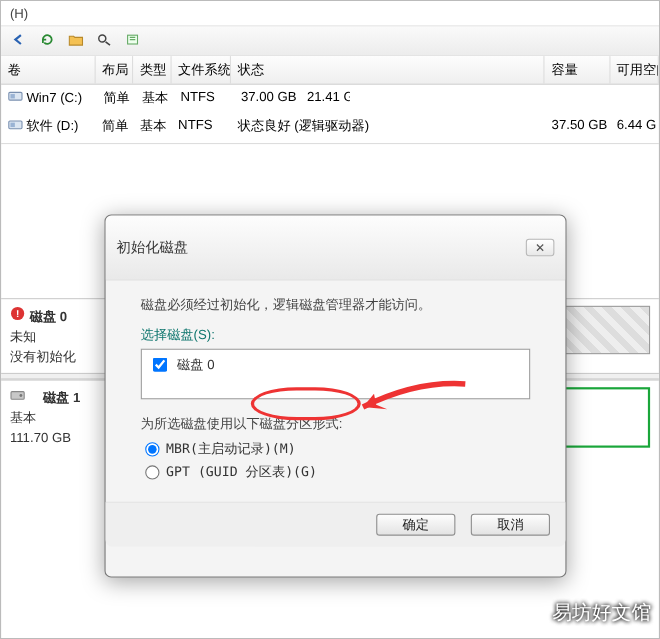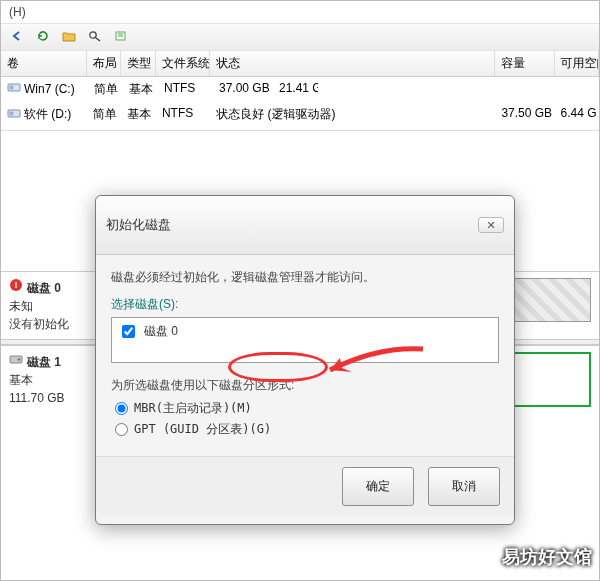--- a/index.html
+++ b/index.html
@@ -80,49 +80,49 @@
     border-bottom:1px solid #ccc;
     border-radius:6px 6px 0 0;
     font-size:13px;color:#333;
   }
   .dlg-close{
     width:26px;height:16px;border:1px solid #b8b8b8;border-radius:3px;
     background:linear-gradient(#fff,#e8e8e8);
     display:inline-flex;align-items:center;justify-content:center;
     font-size:11px;color:#555;cursor:pointer;
   }
-  .dlg-body{padding:14px 15px;font-size:12px;color:#333}
+  .dlg-body{padding:14px 32px;font-size:12px;color:#333}
   .dlg-msg{margin-bottom:10px;color:#444}
   .dlg-label{margin-bottom:4px;color:#0f766e}
   .listbox{
     border:1px solid #9f9f9f;background:#fff;height:46px;
     padding:4px 6px;margin-bottom:14px;
   }
   .listbox label{display:flex;align-items:center;gap:6px}
   .gb{font-size:12px;color:#333}
   .dlg-sublabel{margin:0 0 6px 0;color:#444}
   .radio-row{display:flex;align-items:center;gap:6px;margin:4px 0 4px 4px;font-family:"SimSun","NSimSun",monospace;color:#333}
   .radio-row input{margin:0}
   .mark{position:absolute;left:132px;top:156px;width:100px;height:30px;border:3px solid #e33;border-radius:50%/60%;pointer-events:none}
   .arrow{position:absolute;pointer-events:none}
   .note{margin-top:10px;color:#555;line-height:1.5}
   .dlg-foot{
     display:flex;justify-content:flex-end;gap:14px;
     padding:10px 14px;border-top:1px solid #ddd;
     background:#efefef;border-radius:0 0 6px 6px;
   }
   .btn{
-    width:72px;height:39px;
+    width:72px;height:20px;
     border:1px solid #8e8e8e;border-radius:3px;
     background:linear-gradient(#fdfdfd,#e3e3e3);
     font-size:12px;color:#222;cursor:pointer;
   }
   .water{
     position:absolute;right:8px;bottom:12px;
-    color:#fff;font-size:18px;font-weight:bold;
+    color:#fff;font-size:18px;font-weight:normal;
     text-shadow:0 0 4px #000,0 0 4px #000;
     text-align:center;
   }
 </style>
 </head>
 <body>
 
 <div class="win">
   <div class="titlebar">(H)</div>
 
@@ -238,21 +238,21 @@
     </div>
     <div class="disk-right">
       <div class="disk-bar"></div>
     </div>
   </div>
 
   <div class="sep"></div>
 
   <div class="disk-area">
     <div class="disk-left">
-      <div style="display:flex;align-items:center;gap:4px">
+      <div style="display:flex;gap:16px">
         <span class="icon">
           <svg width="14" height="14">
               <rect x="1" y="4" width="12" height="7" rx="1" fill="#c8c8c8" stroke="#888"></rect>
               <circle cx="10" cy="7.5" r="1.3" fill="#777"></circle>
             </svg>
         </span>
         <b>磁盘 1</b>
       </div>
       <div>基本</div>
       <div>111.70 GB</div>

